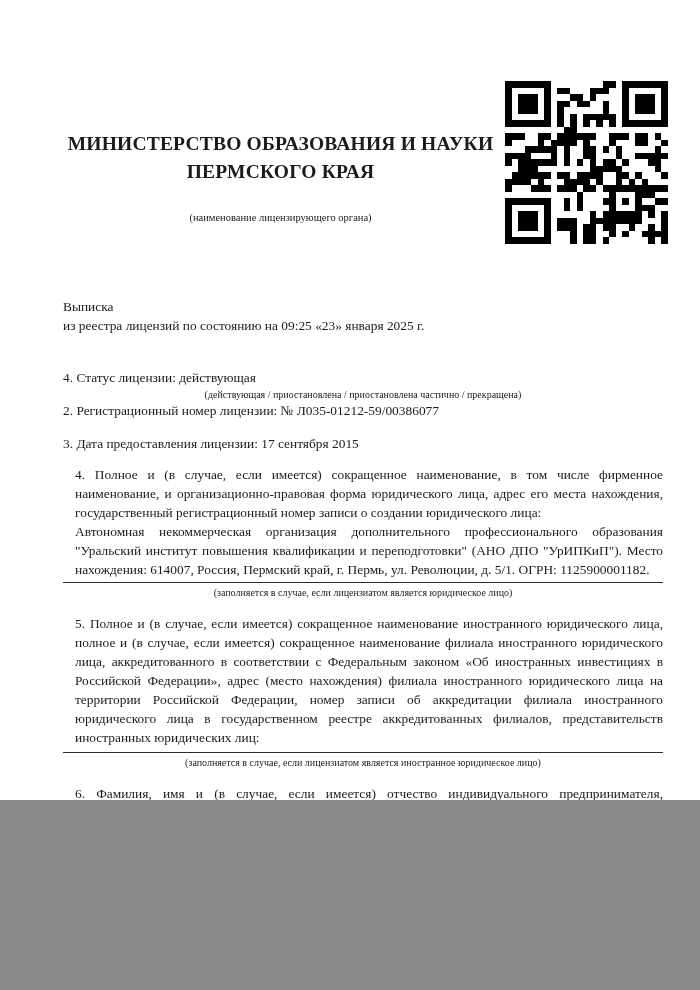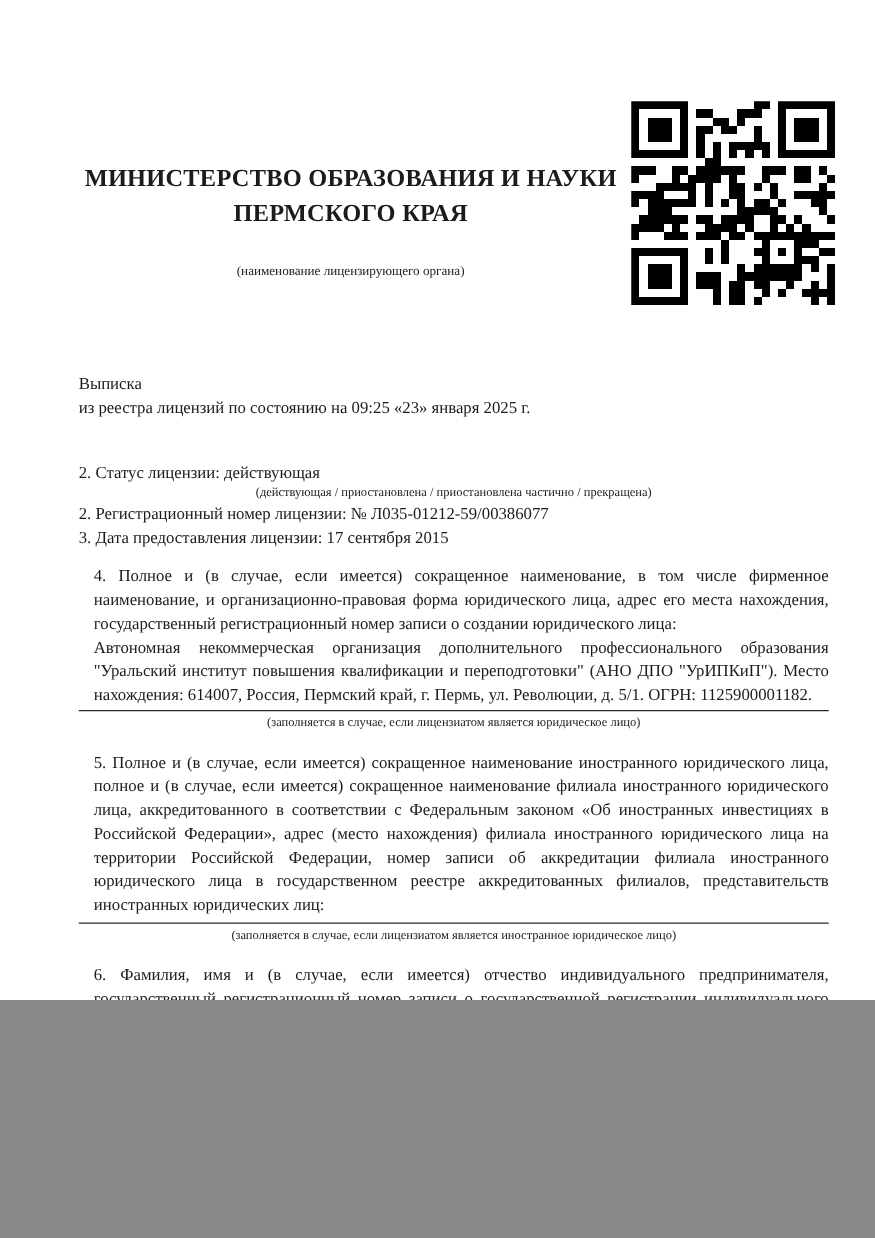--- a/index.html
+++ b/index.html
@@ -36,21 +36,21 @@
   .justify{text-align:justify;margin-left:12px;}
   .caption{
     font-size:10px;line-height:13px;text-align:center;color:#222;
     margin-top:1px;
   }
   .rule{border-top:1.5px solid #2a2a2a;height:0;margin-top:3px;}
   .rule-5{margin-top:5px;}
   .rule-6{margin-top:11px;}
   .mt-item1{margin-top:33px;}
   .mt-item2{}
-  .mt-item3{}
+  .mt-item3{margin-top:14px;}
   .mt-item4{margin-top:12px;}
   .mt-item5{margin-top:15px;}
   .mt-item6{margin-top:15px;}
   .mt-item7{margin-top:24px;}
   .caption-after-rule{margin-top:3px;}
   .page-number{
     position:absolute;top:926px;left:63px;width:600px;
     text-align:center;font-size:13px;
   }
 </style>
@@ -390,21 +390,21 @@
     <div class="hcap">(наименование лицензирующего органа)</div>
   </div>
 
   <div class="content">
 
     <div class="title">
       <div>Выписка</div>
       <div>из реестра лицензий по состоянию на 09:25 «23» января 2025 г.</div>
     </div>
 
-    <p class="item mt-item1">2. Статус лицензии: действующая</p>
+    <p class="item mt-item1">4. Статус лицензии: действующая</p>
     <div class="caption">(действующая / приостановлена / приостановлена частично / прекращена)</div>
 
     <p class="item mt-item2">2. Регистрационный номер лицензии: № Л035-01212-59/00386077</p>
 
     <p class="item mt-item3">3. Дата предоставления лицензии: 17 сентября 2015</p>
 
     <p class="item justify mt-item4">4. Полное и (в случае, если имеется) сокращенное наименование, в том числе фирменное наименование, и организационно-правовая форма юридического лица, адрес его места нахождения, государственный регистрационный номер записи о создании юридического лица:</p>
     <p class="item justify">Автономная некоммерческая организация дополнительного профессионального образования "Уральский институт повышения квалификации и переподготовки" (АНО ДПО "УрИПКиП"). Место нахождения: 614007, Россия, Пермский край, г. Пермь, ул. Революции, д. 5/1. ОГРН: 1125900001182.</p>
     <div class="rule"></div>
     <div class="caption caption-after-rule">(заполняется в случае, если лицензиатом является юридическое лицо)</div>

